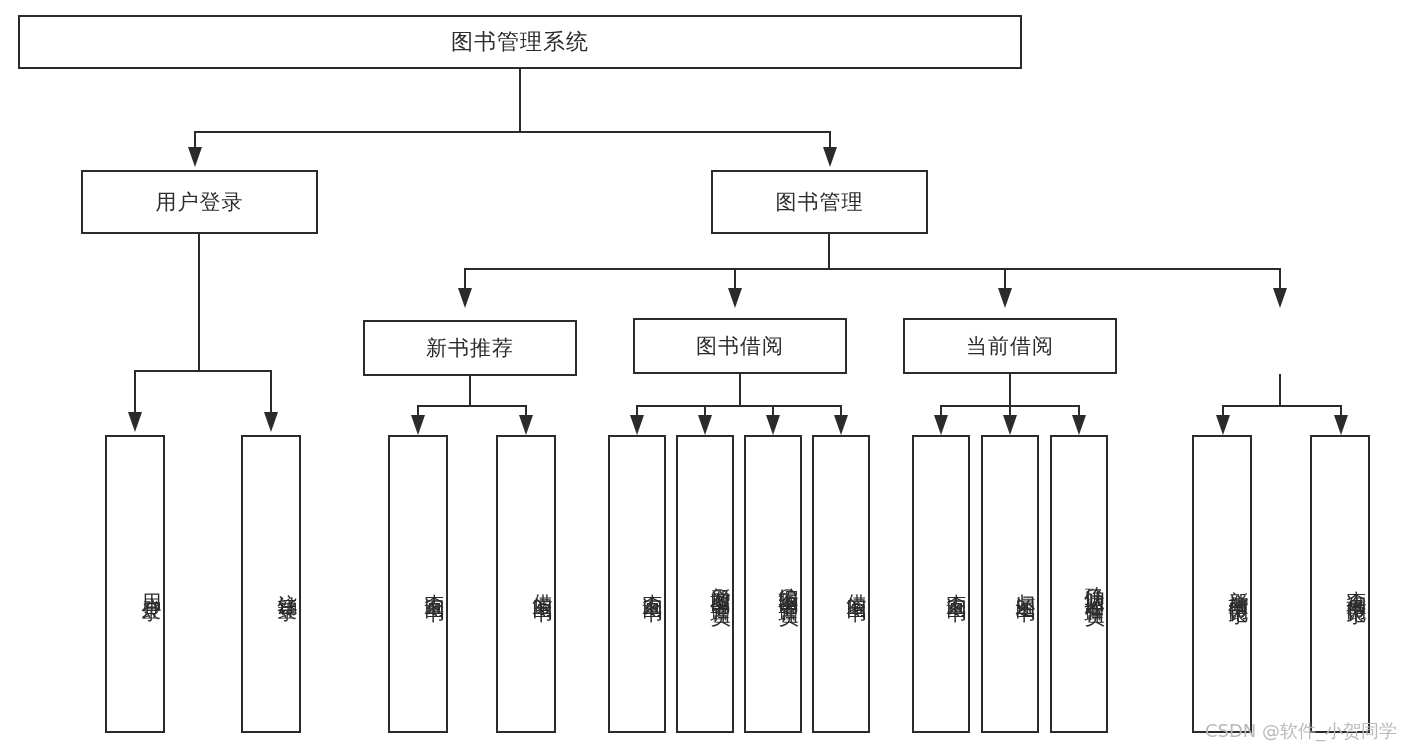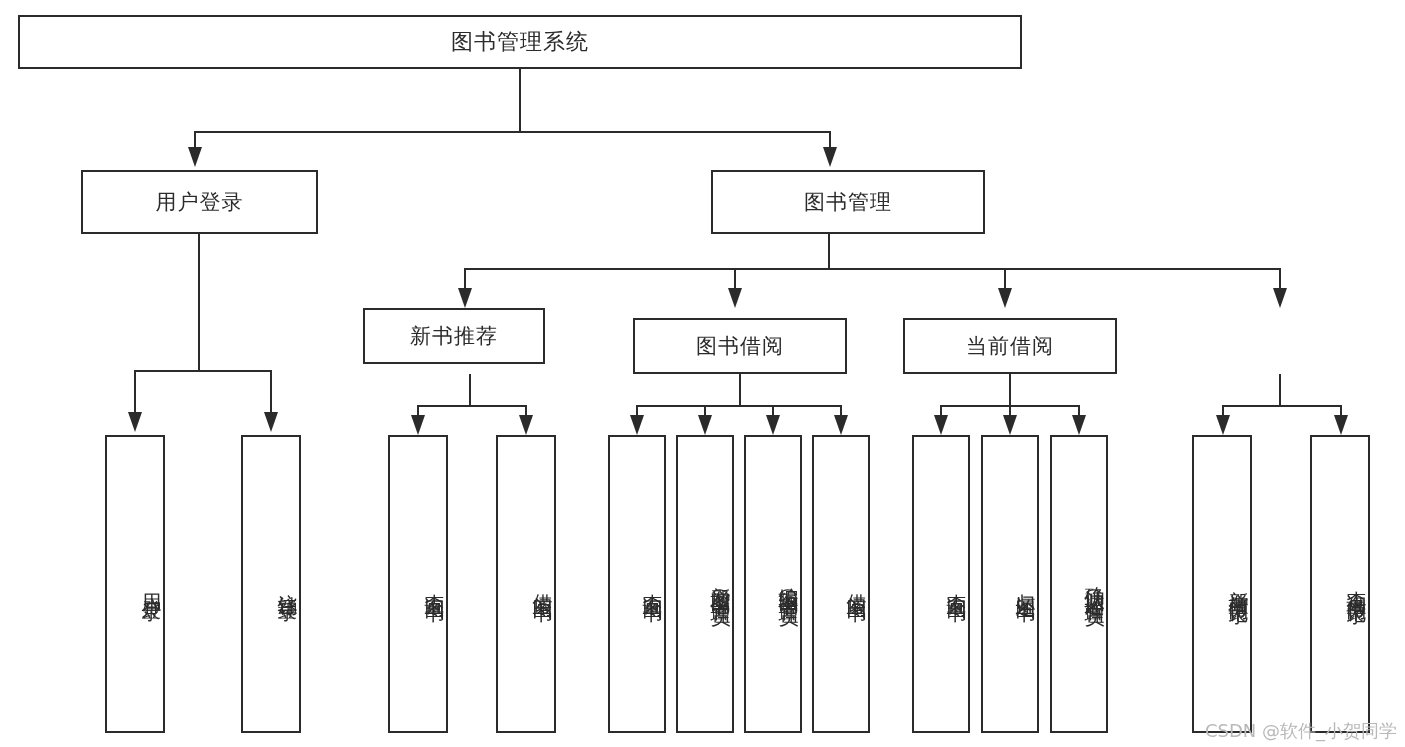--- a/index.html
+++ b/index.html
@@ -92,21 +92,21 @@
   <div class="ln h" style="left:194px; top:131px; width:637px; height:2px;"></div>
 
   <div class="ln v" style="left:194px; top:131px; width:2px; height:20px;"></div>
   <div class="arrow" style="left:188px; top:147px;"></div>
   <div class="ln v" style="left:829px; top:131px; width:2px; height:20px;"></div>
   <div class="arrow" style="left:823px; top:147px;"></div>
 
   <div class="node h" style="left:81px; top:170px; width:237px; height:64px;">
     <span>用户登录</span>
   </div>
-  <div class="node h" style="left:711px; top:170px; width:274px; height:64px;">
+  <div class="node h" style="left:711px; top:170px; width:217px; height:64px;">
     <span>图书管理</span>
   </div>
 
   <div class="ln v" style="left:198px; top:234px; width:2px; height:137px;"></div>
   <div class="ln h" style="left:134px; top:370px; width:137px; height:2px;"></div>
   <div class="ln v" style="left:134px; top:370px; width:2px; height:46px;"></div>
   <div class="arrow" style="left:128px; top:412px;"></div>
   <div class="ln v" style="left:270px; top:370px; width:2px; height:46px;"></div>
   <div class="arrow" style="left:264px; top:412px;"></div>
 
@@ -114,21 +114,21 @@
   <div class="ln h" style="left:464px; top:268px; width:816px; height:2px;"></div>
   <div class="ln v" style="left:464px; top:268px; width:2px; height:24px;"></div>
   <div class="arrow" style="left:458px; top:288px;"></div>
   <div class="ln v" style="left:734px; top:268px; width:2px; height:24px;"></div>
   <div class="arrow" style="left:728px; top:288px;"></div>
   <div class="ln v" style="left:1004px; top:268px; width:2px; height:24px;"></div>
   <div class="arrow" style="left:998px; top:288px;"></div>
   <div class="ln v" style="left:1279px; top:268px; width:2px; height:24px;"></div>
   <div class="arrow" style="left:1273px; top:288px;"></div>
 
-  <div class="node h" style="left:363px; top:308px; width:182px; height:56px;">
+  <div class="node h" style="left:363px; top:320px; width:214px; height:56px;">
     <span>新书推荐</span>
   </div>
   <div class="node h" style="left:633px; top:318px; width:214px; height:56px;">
     <span>图书借阅</span>
   </div>
   <div class="node h" style="left:903px; top:318px; width:214px; height:56px;">
     <span>当前借阅</span>
   </div>
 
   <div class="ln v" style="left:469px; top:374px; width:2px; height:32px;"></div>

